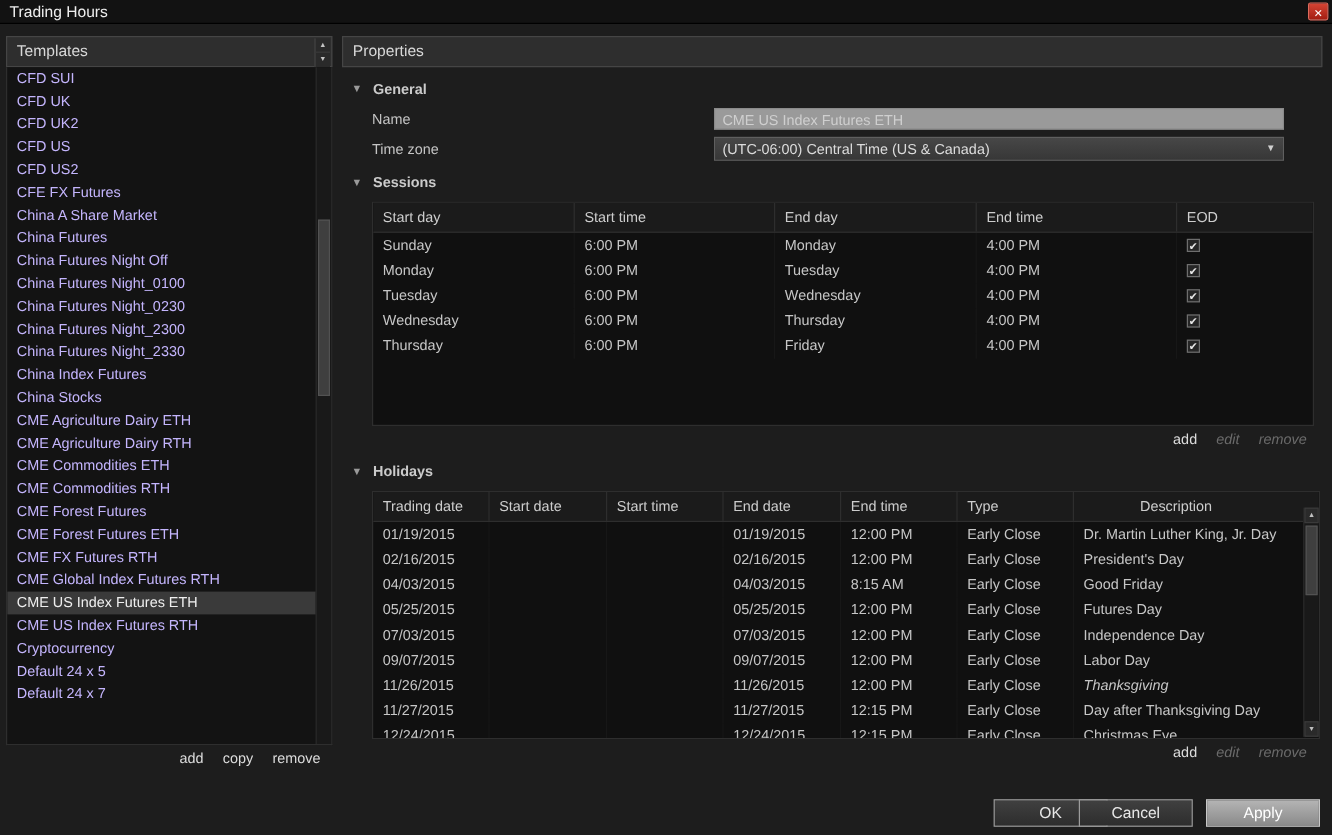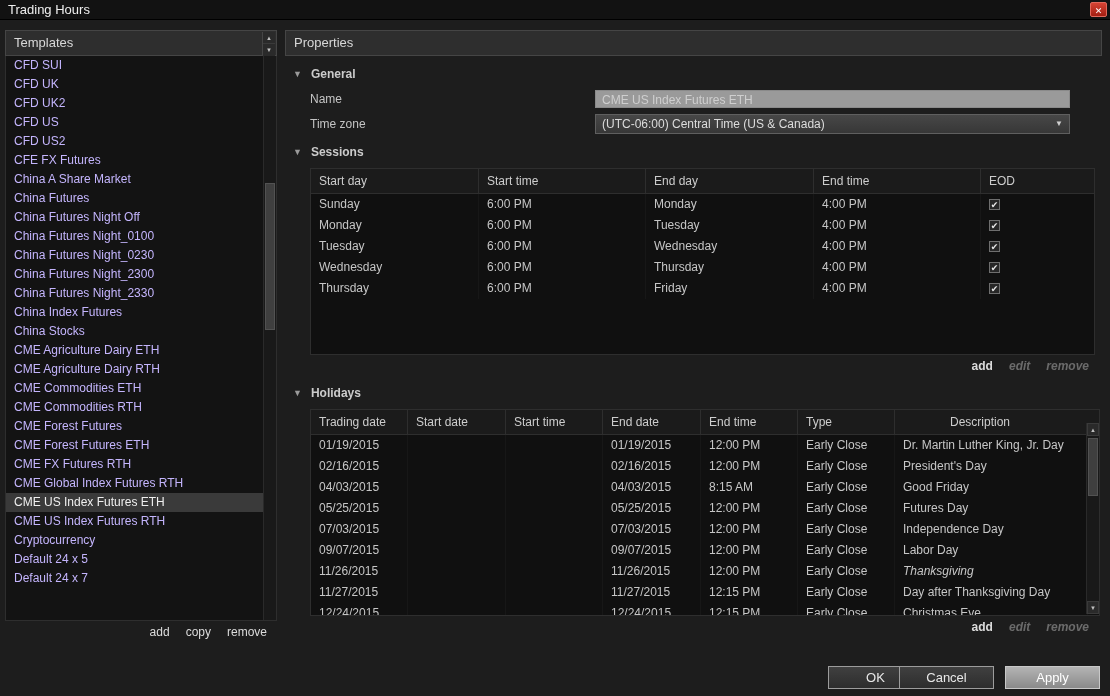--- a/index.html
+++ b/index.html
@@ -72,21 +72,21 @@
     color:#cdcdcd; white-space:nowrap; overflow:hidden; flex:0 0 auto; }
   .t-row { display:flex; height:21px; line-height:21px; color:#c6c6c6; }
   .t-cell { padding-left:8px; white-space:nowrap; overflow:hidden; flex:0 0 auto;
     border-right:1px solid rgba(255,255,255,0.03); }
   .cb { display:inline-block; width:11px; height:11px; margin-top:5px;
     background:#262626; border:1px solid #6e6e6e; color:#e8e8e8; font-size:9px;
     line-height:10px; text-align:center; vertical-align:top; }
   .h-sb { position:absolute; top:13px; right:0; bottom:1px; width:13px;
     background:#191919; border-left:1px solid #2a2a2a; }
   .h-sb-thumb { top:15px; height:58px; }
-  .table-actions { width:810px; padding-right:6px;font-weight:bold; }
+  .table-actions { width:810px; padding-right:6px; }
   .tpl-actions { padding-right:10px; }
   
   .btn { position:absolute; top:666px; width:95px; height:23px; text-align:center;
     line-height:21px; font-size:13px; color:#e8e8e8;
     background:linear-gradient(#404040,#2d2d2d); border:1px solid #9c9c9c; }
   #btn-ok { left:828px; }
   #btn-cancel { left:899px; }
   #btn-apply { left:1005px; background:linear-gradient(#b4b4b4,#8a8a8a);
     border-color:#c8c8c8; color:#ffffff; }
 </style>

